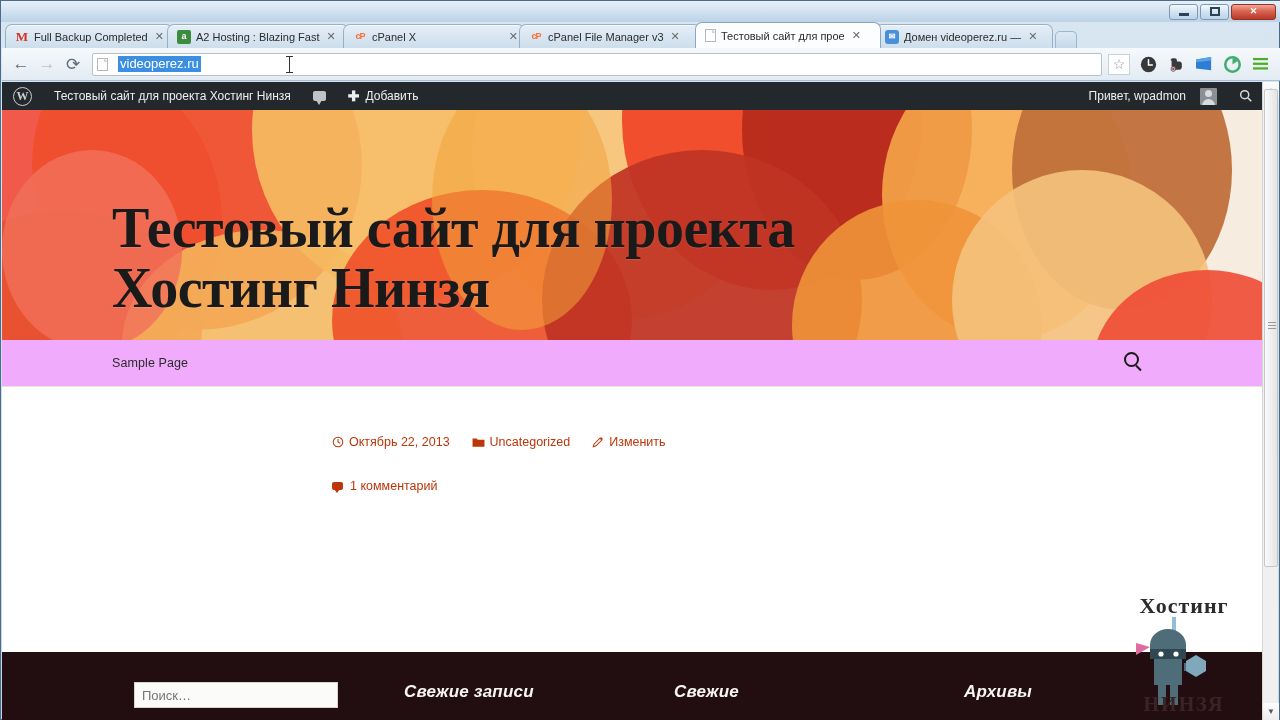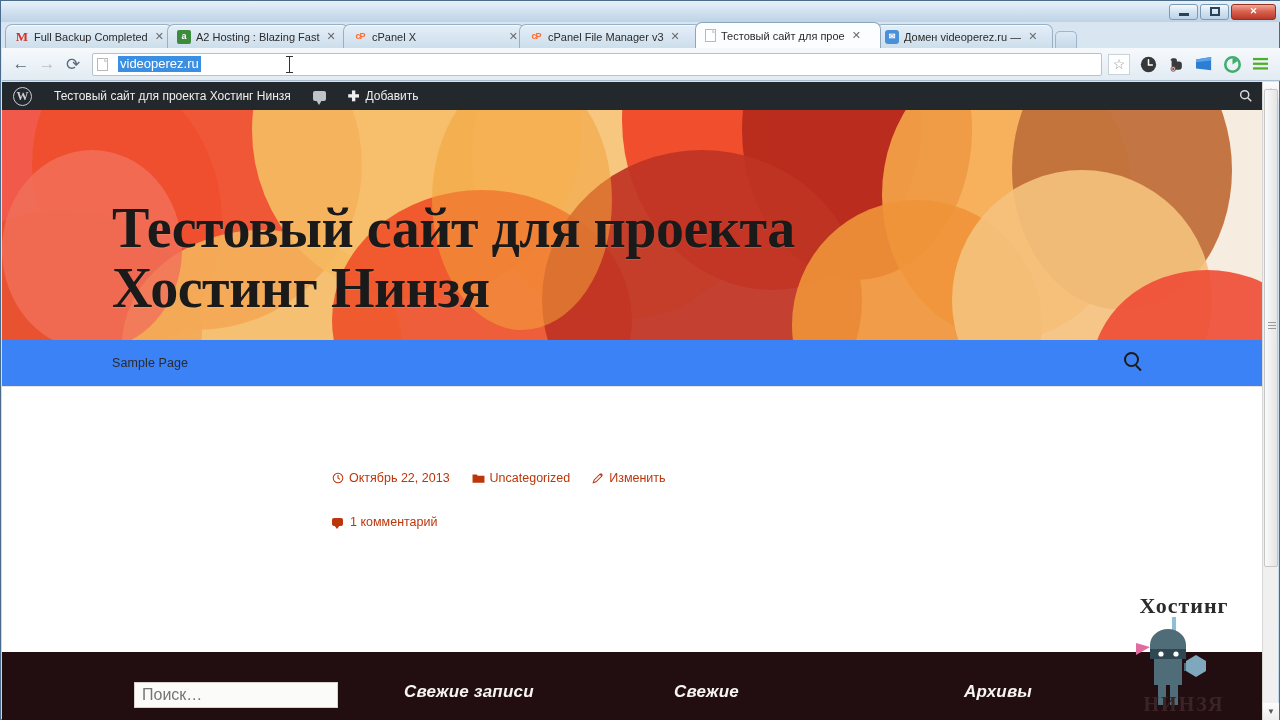--- a/index.html
+++ b/index.html
@@ -198,21 +198,21 @@
   #site-title {
     font-family: "Liberation Serif", serif;
     font-size: 56px; font-weight: bold; color: #1a1a1a;
     line-height: 1.08; letter-spacing: -0.5px;
     max-width: 900px;
     text-shadow: 0 1px 0 rgba(255,255,255,.12);
   }
 
   
   #site-nav {
-    height: 47px; background: #3b82f6;
+    height: 47px; background: #f0abfc;
     border-bottom: 1px solid #eae4d8;
     display: flex; align-items: center; padding: 0 110px 0 110px;
     position: relative;
   }
   #site-nav .menu-link {
     font-size: 12.5px; color: #2b2b2b; letter-spacing: .1px;
   }
   #nav-search {
     position: absolute; right: 118px; top: 50%; transform: translateY(-50%);
     width: 22px; height: 22px;
@@ -233,21 +233,21 @@
   .entry { width: 560px; margin-left: 330px; }
   .entry-title {
     font-family: "Liberation Serif", serif;
     font-size: 42px; font-weight: normal; color: #141412;
     margin: 0 0 18px 0; line-height: 1.1;
   }
   .entry-meta {
     font-size: 12.5px; color: #bc360a; display: flex; align-items: center; gap: 22px;
     margin-bottom: 30px;
   }
-  .entry-meta a { color:#bc360a; text-decoration: none; display:flex;align-items:center;gap:5px;margin-top:36px;}
+  .entry-meta a { color:#bc360a; text-decoration: none; display:flex;align-items:center;gap:5px;}
   .meta-ico { font-size: 11px; }
   .entry-body {
     font-size: 14.5px; color: #3d3d3d; line-height: 1.6;
   }
   .comments-link {
     margin-top: 28px; font-size: 12.5px; color:#bc360a;
     display:flex; align-items:center; gap:7px;
   }
   .cmt-bubble {
     width: 11px; height: 8px; background:#bc360a; border-radius:2px; position:relative;
@@ -271,21 +271,21 @@
   .fw.w1 { width: 270px; }
   .fw.w2 { width: 270px; }
   .fw.w3 { width: 290px; }
   .fw-title {
     font-family: "Liberation Sans", sans-serif;
     font-style: italic; font-weight: bold; font-size: 17px;
     color: #f7f5f2; letter-spacing: .2px;
   }
   #footer-search {
     width: 204px; height: 26px; background: #fbfbfa; border: 1px solid #d8d4cd;
-    font-size: 16px; color: #6d28d9; padding: 4px 7px;
+    font-size: 13px; color: #6d28d9; padding: 4px 7px;
     font-family:"Liberation Sans", sans-serif;
   }
 
   
   #watermark {
     position: absolute; right: 18px; bottom: -8px; width: 140px; height: 135px;
     z-index: 9; pointer-events: none;
   }
   #watermark .wm-top, #watermark .wm-bot {
     position:absolute; left:8px; width:140px; text-align:center;
@@ -433,20 +433,24 @@
         <span>Тестовый сайт для проекта Хостинг Нинзя</span>
       </div>
       <div class="ab-item">
         <span class="bubble-icon"></span>
       </div>
       <div class="ab-item">
         <span style="font-size:14px;font-weight:bold">✚</span>
         <span>Добавить</span>
       </div>
       <div class="ab-right">
+        <div class="ab-item">
+          <span>Привет, wpadmon</span>
+          <span class="avatar-box"></span>
+        </div>
         <div class="ab-item">
           <svg width="14" height="14" viewBox="0 0 16 16">
             <circle cx="6.5" cy="6.5" r="4.6" fill="none" stroke="#d8dadc" stroke-width="1.7"></circle>
             <line x1="10" y1="10" x2="14" y2="14" stroke="#d8dadc" stroke-width="1.9"></line>
           </svg>
         </div>
       </div>
     </div>
 
     <div id="site-header">

